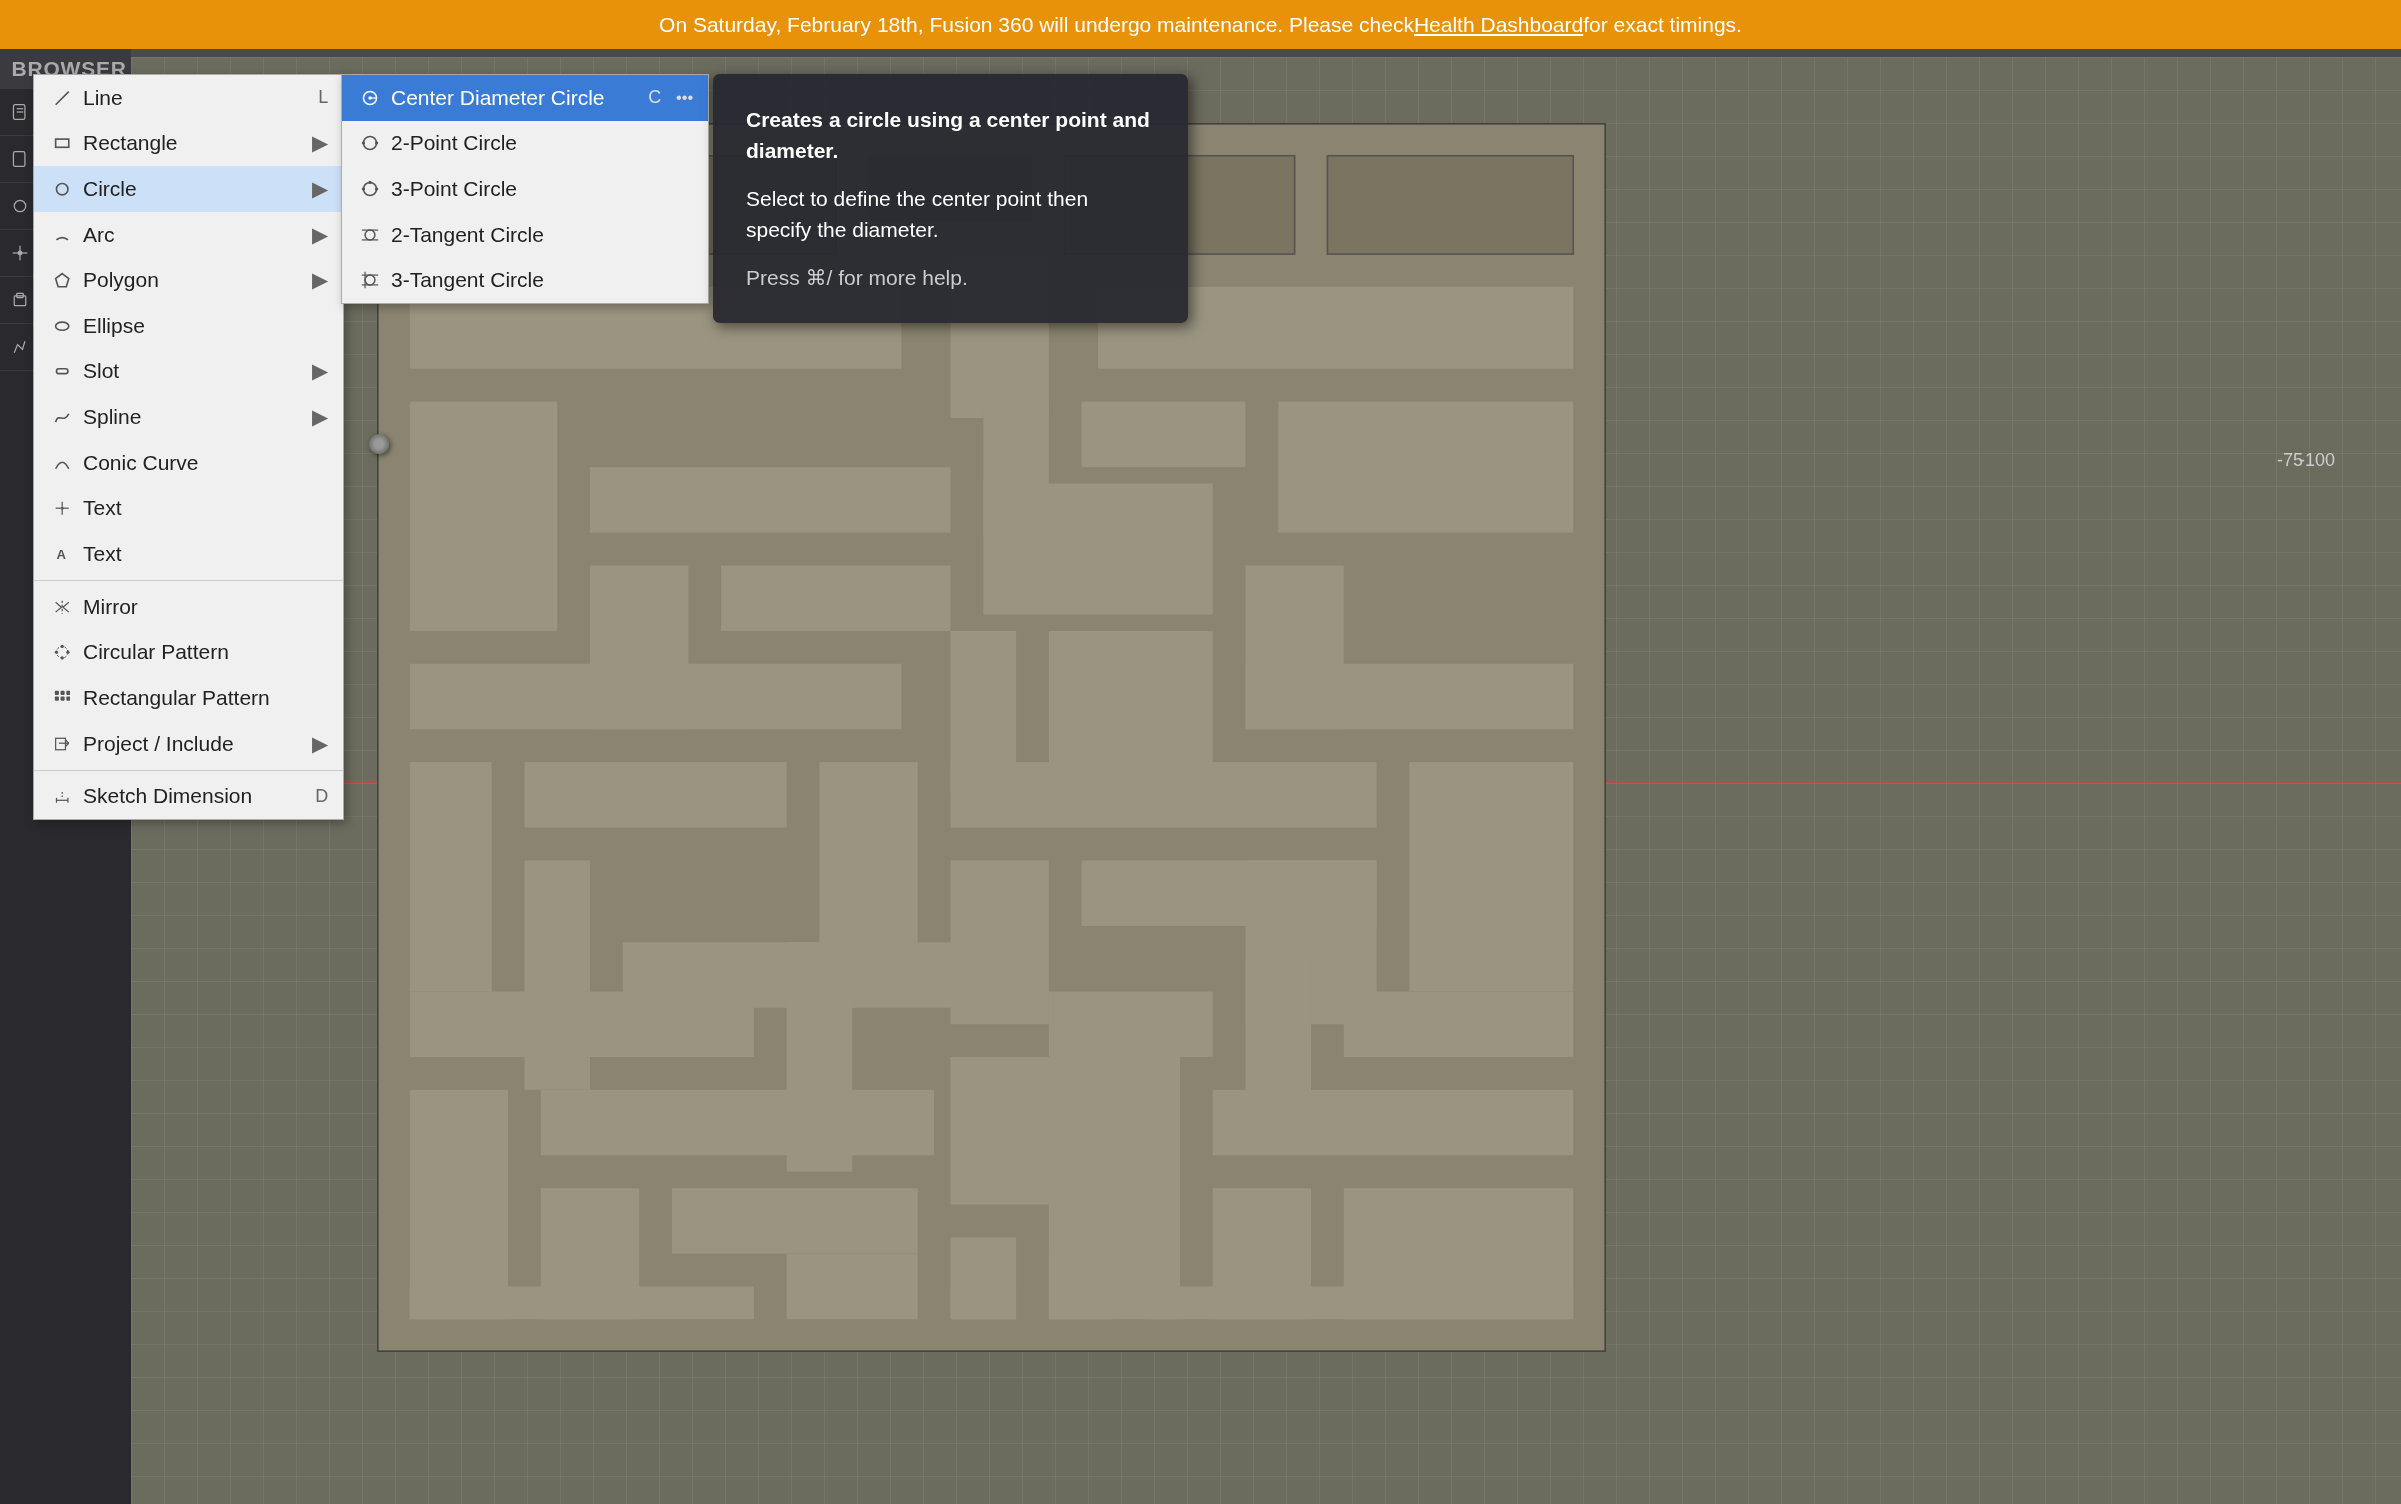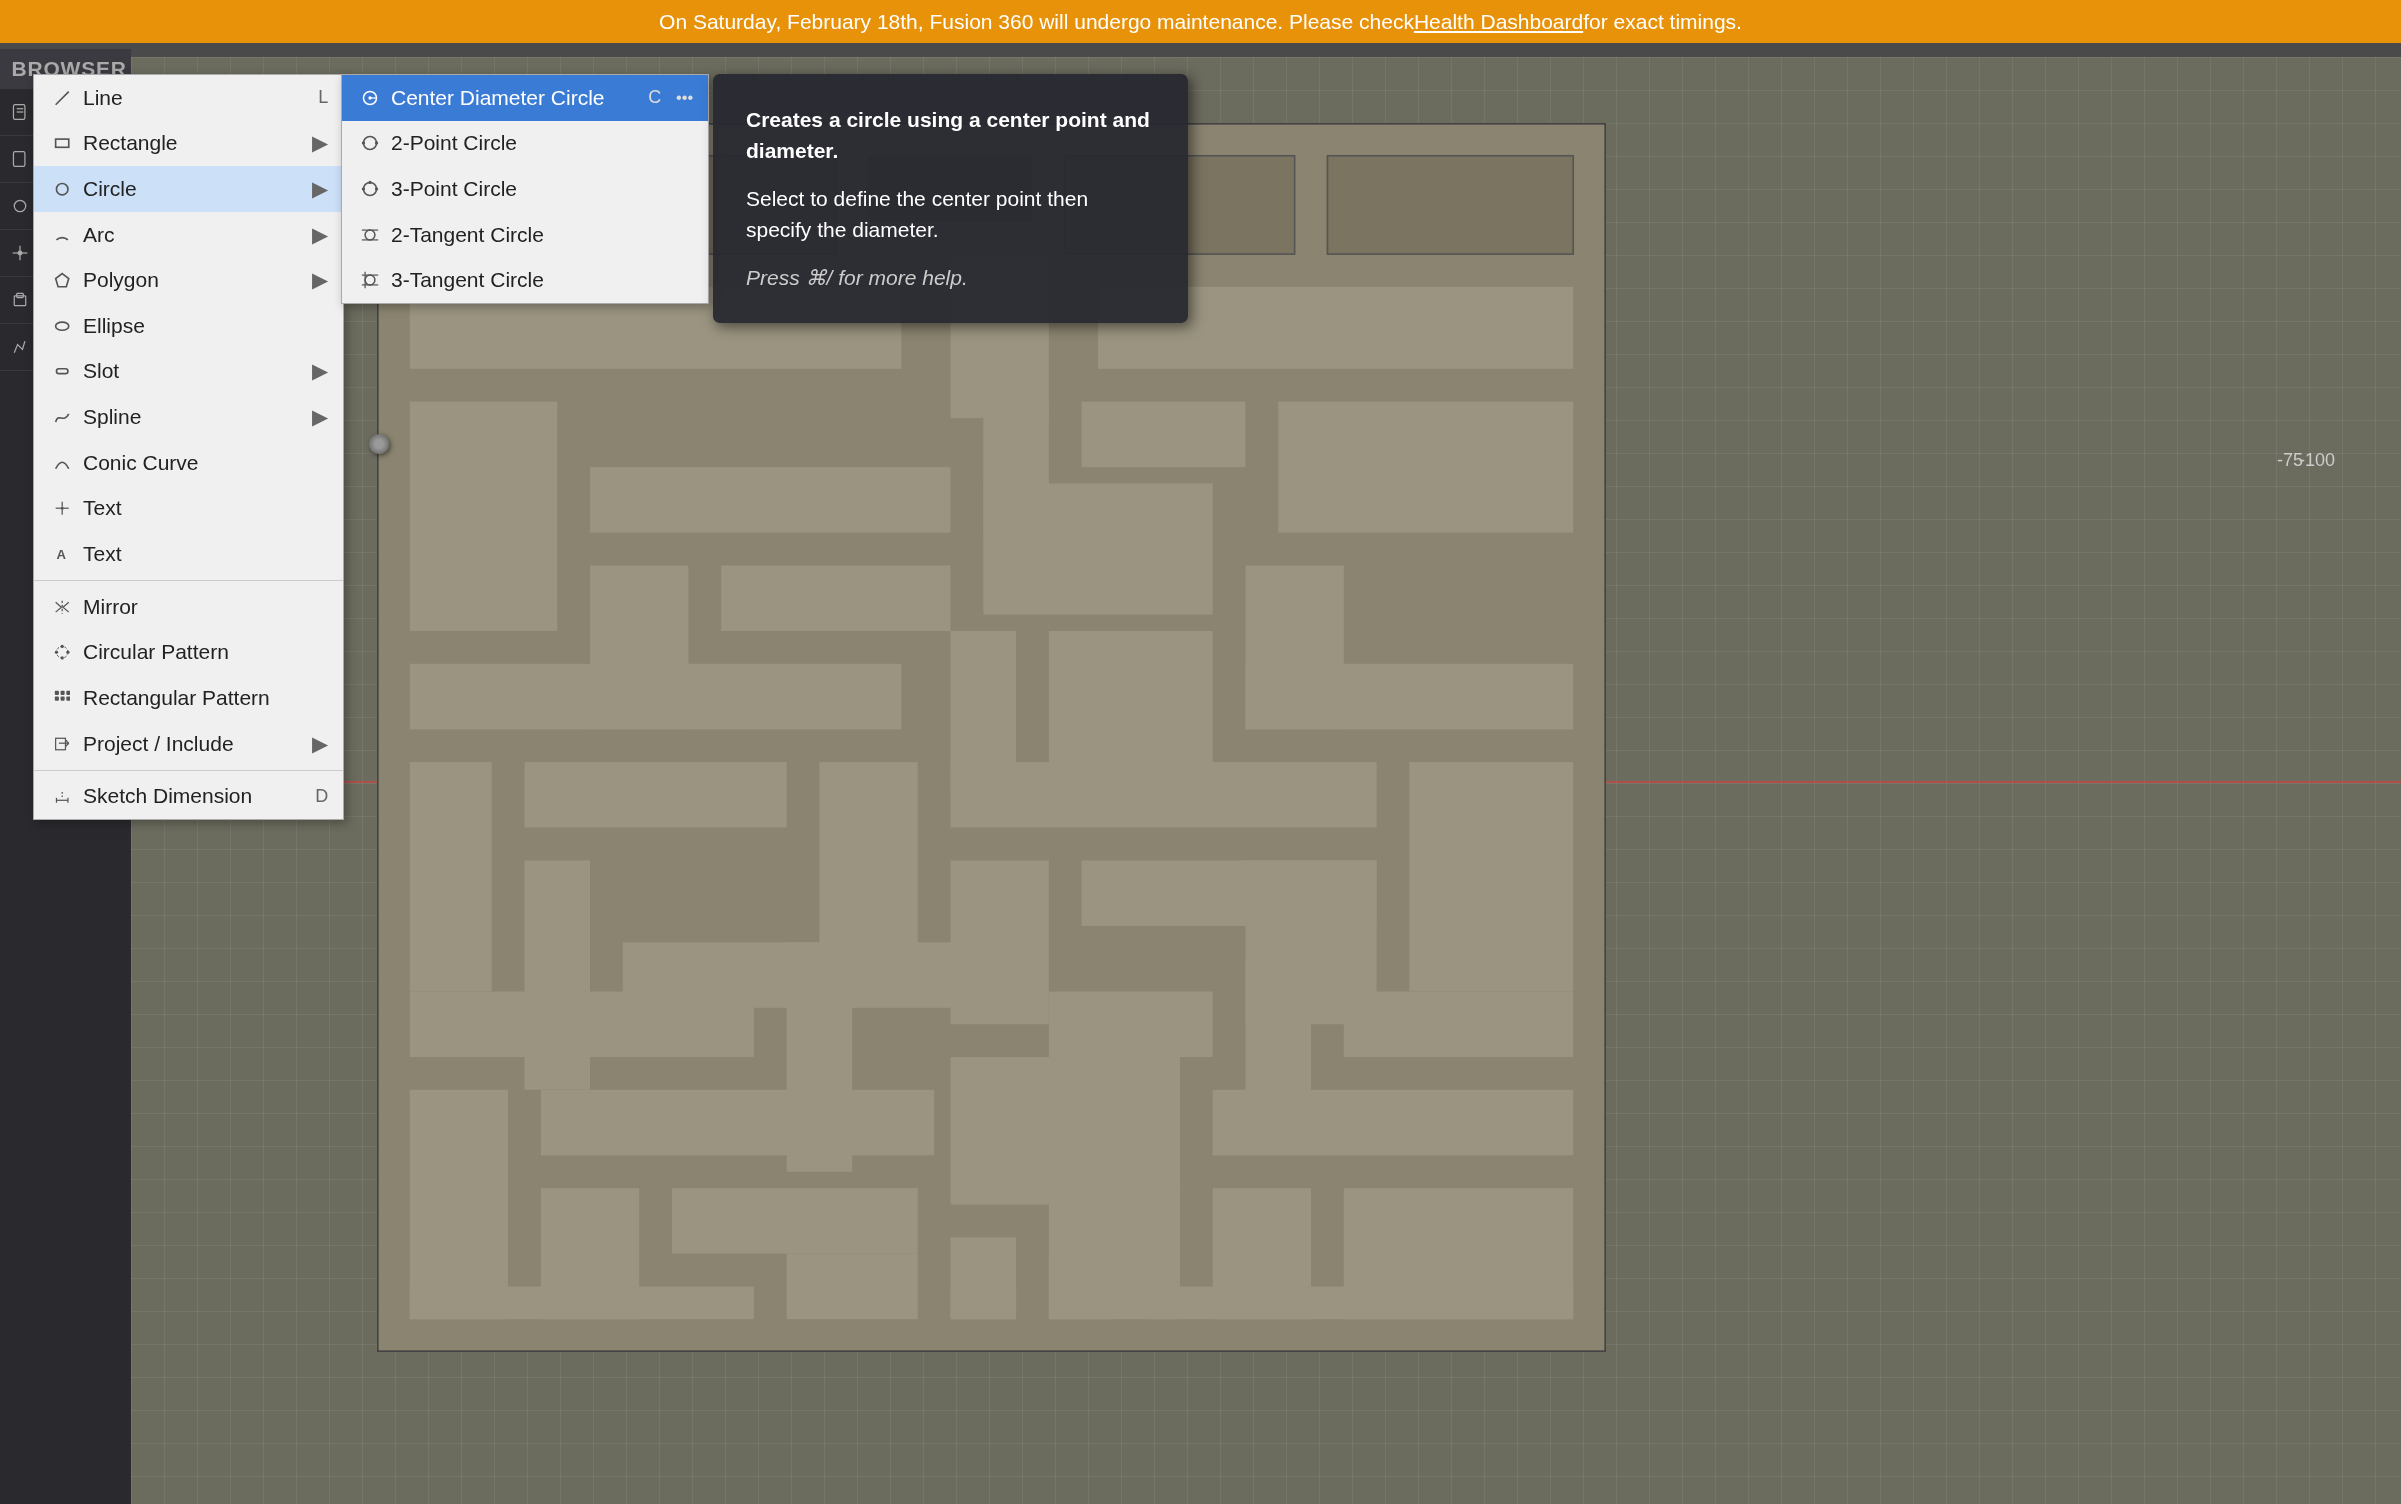--- a/index.html
+++ b/index.html
@@ -2,21 +2,21 @@
 <html style="font-size:13px"><head>
   <meta charset="utf-8">
   <style>
     * { box-sizing: border-box; margin: 0; padding: 0; }
     body { font-family: -apple-system, BlinkMacSystemFont, "Segoe UI", Arial, sans-serif; background: #4a4a4a; overflow: hidden; width: 2401px; height: 1505px; position: relative; }
 
     
     .notification-bar {
       position: absolute;
       top: 0; left: 0; right: 0;
-      height: 43px;
+      height: 49px;
       background: #e8920a;
       display: flex;
       align-items: center;
       justify-content: center;
       font-size: 21px;
       color: #fff;
       z-index: 1000;
     }
     .notification-bar a { color: #fff; text-decoration: underline; }
 
@@ -156,21 +156,21 @@
       border-radius: 6.6px;
       padding: 29.5px 33px;
       font-size: 21px;
       line-height: 1.5;
       z-index: 502;
       box-shadow: 3.3px 3.3px 13px rgba(0,0,0,0.5);
     }
     .tooltip-box p { margin-bottom: 16.4px; }
     .tooltip-box p:last-child { margin-bottom: 0; }
     .tooltip-title { font-weight: bold; }
-    .tooltip-shortcut { font-style: italic; color: #ccc; margin-top: 16px; }
+    .tooltip-shortcut { color: #ccc; margin-top: 16px; }
 
     
     .maze-svg {
       position: absolute;
       inset: 0;
       width: 100%;
       height: 100%;
     }
   </style>
 </head>

